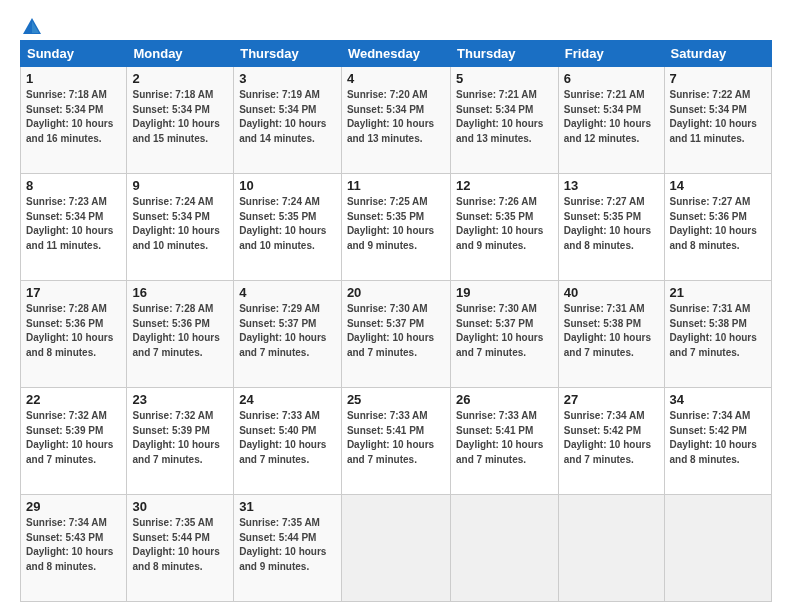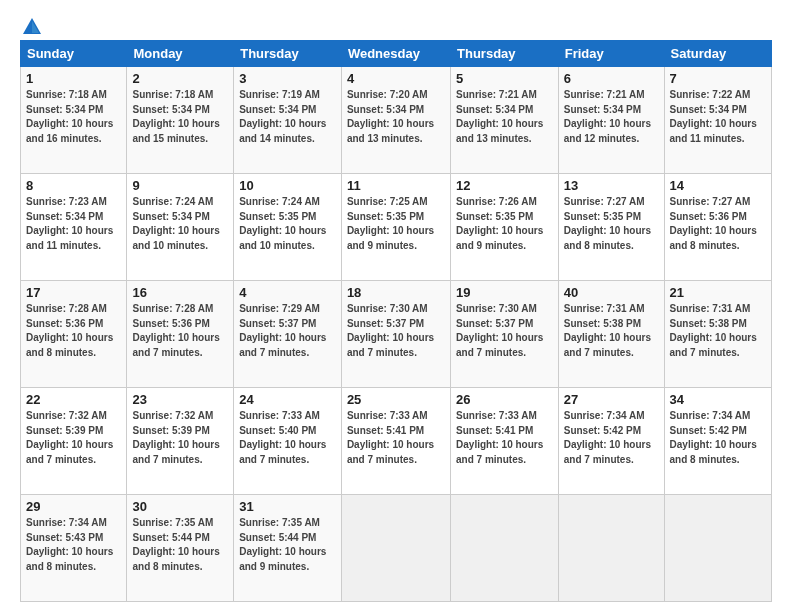--- a/index.html
+++ b/index.html
@@ -199,21 +199,21 @@
           </td>
           <td>
             <span class="day-num">16</span>
             <div class="day-info">Sunrise: 7:28 AM<br>Sunset: 5:36 PM<br>Daylight: 10 hours<br>and 7 minutes.</div>
           </td>
           <td>
             <span class="day-num">4</span>
             <div class="day-info">Sunrise: 7:29 AM<br>Sunset: 5:37 PM<br>Daylight: 10 hours<br>and 7 minutes.</div>
           </td>
           <td>
-            <span class="day-num">18</span>
+            <span class="day-num">20</span>
             <div class="day-info">Sunrise: 7:30 AM<br>Sunset: 5:37 PM<br>Daylight: 10 hours<br>and 7 minutes.</div>
           </td>
           <td>
             <span class="day-num">19</span>
             <div class="day-info">Sunrise: 7:30 AM<br>Sunset: 5:37 PM<br>Daylight: 10 hours<br>and 7 minutes.</div>
           </td>
           <td>
             <span class="day-num">40</span>
             <div class="day-info">Sunrise: 7:31 AM<br>Sunset: 5:38 PM<br>Daylight: 10 hours<br>and 7 minutes.</div>
           </td>

